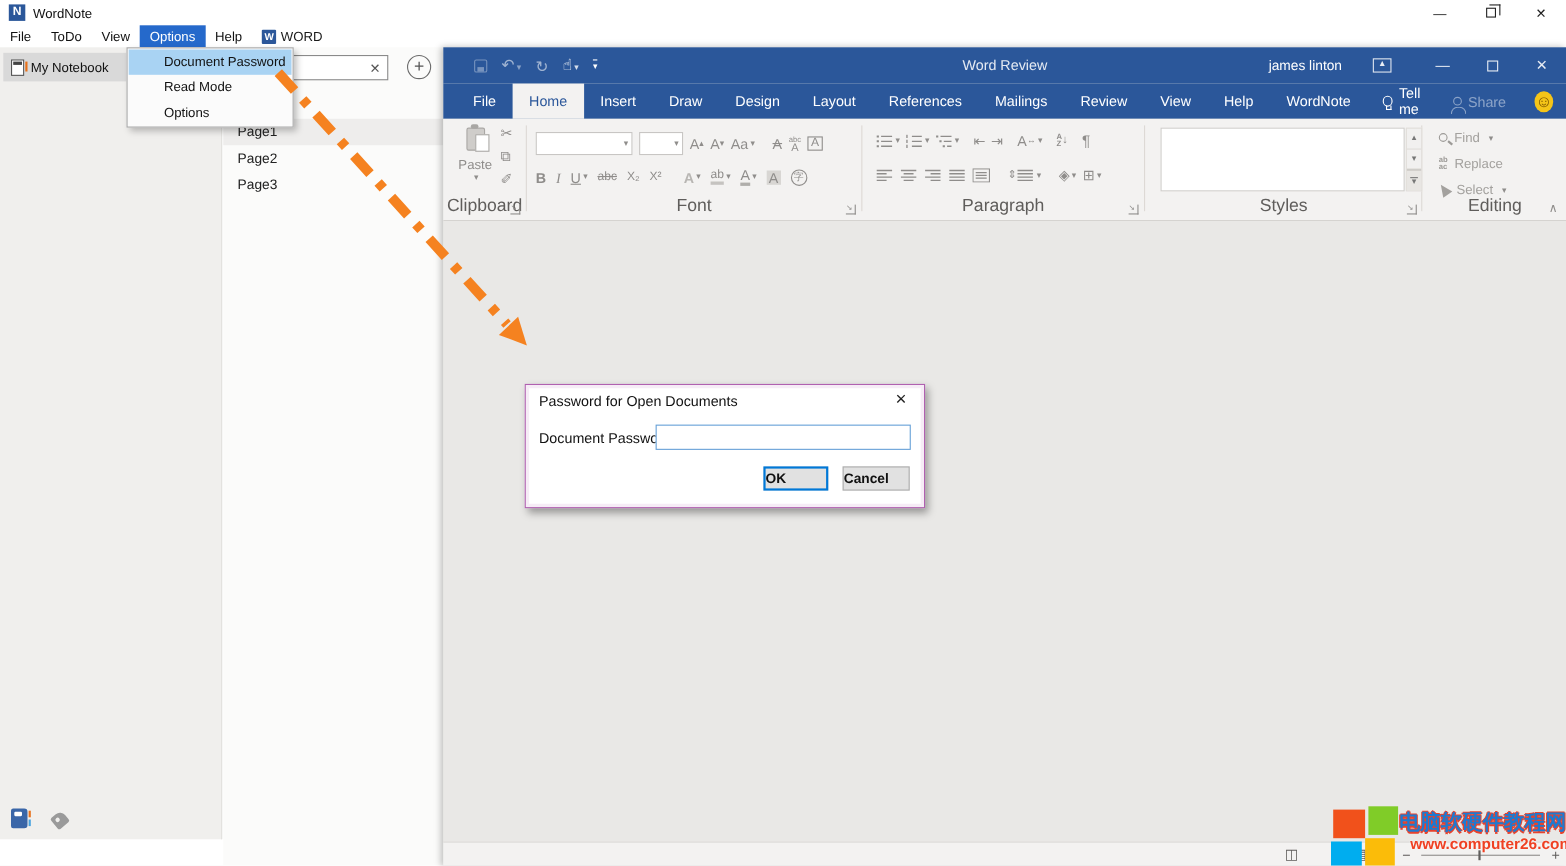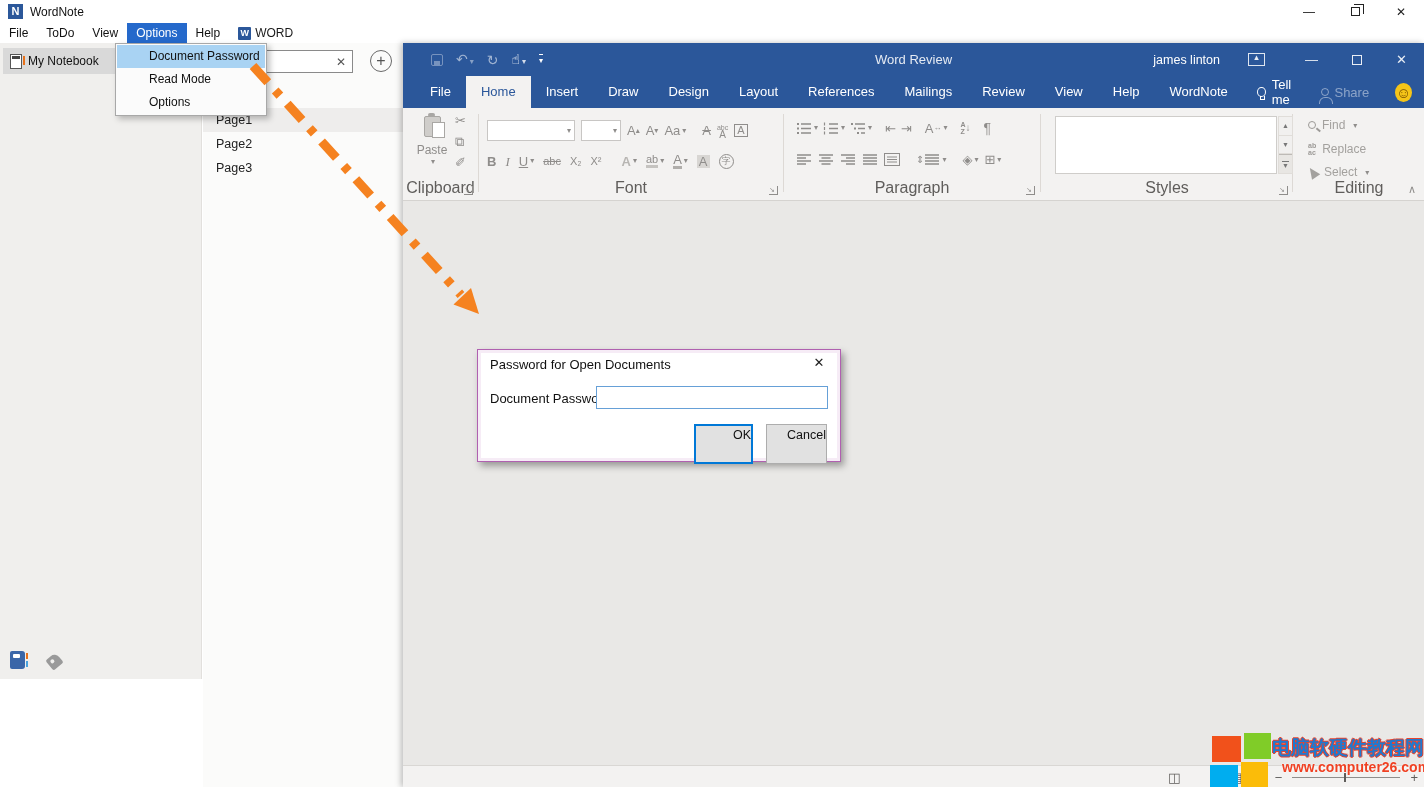--- a/index.html
+++ b/index.html
@@ -22,21 +22,21 @@
   .menu-item.active { background:#2569cb; color:#fff; }
   .menu-word { display:flex; align-items:center; gap:4px; padding:0 9px; }
   .word-logo { width:13px; height:13px; background:#2b579a; color:#fff; font-size:9px; font-weight:bold; text-align:center; line-height:13px; border-radius:1px; }
 
   
   .dropdown { position:absolute; left:115px; top:43px; width:152px; background:#fbfbfb; border:1px solid #a8a8a8; box-shadow:3px 3px 6px rgba(0,0,0,.25); z-index:40; padding:1px; }
   .dd-item { height:23px; line-height:23px; padding-left:32px; font-size:12px; color:#111; }
   .dd-item.hl { background:#a9d3f3; }
 
   
-  .left-panel { position:absolute; left:0; top:43px; width:202px; height:636px; background:#f0efed; border-right:1px solid #e2e0dd; }
+  .left-panel { position:absolute; left:0; top:43px; width:202px; height:720px; background:#f0efed; border-right:1px solid #e2e0dd; }
   .nb-item { position:absolute; left:3px; top:5px; width:112px; height:26px; background:#d9d9d9; display:flex; align-items:center; gap:6px; padding-left:7px; font-size:12px; color:#111; }
   .nb-page-icon { width:12px; height:15px; background:#fff; border:1px solid #555; position:relative; }
   .nb-page-icon::before { content:""; position:absolute; left:1px; top:1px; width:8px; height:3px; background:#444; }
   .nb-page-icon::after { content:""; position:absolute; right:-4px; top:1px; width:2px; height:9px; background:#e8711a; }
   .book-icon { position:absolute; left:10px; bottom:10px; width:15px; height:18px; background:#3a66a8; border-radius:2px 3px 3px 2px; }
   .book-icon::before { content:""; position:absolute; left:3px; top:3px; width:7px; height:4px; background:#fff; border-radius:1px; }
   .book-icon::after { content:""; position:absolute; right:-3px; top:2px; width:2px; height:6px; background:#e8711a; box-shadow:0 8px 0 #4aa3df; }
   .tag-icon { position:absolute; left:48px; bottom:11px; width:13px; height:13px; background:#9a9a9a; border-radius:2px 6px 2px 2px; transform:rotate(-40deg); }
   .tag-icon::before { content:""; position:absolute; left:3px; top:3px; width:4px; height:4px; border-radius:50%; background:#f0efed; }
 
@@ -125,21 +125,21 @@
   .status-right { position:absolute; right:6px; top:0; height:22px; display:flex; align-items:center; gap:10px; color:#5f5d5b; font-size:13px; }
   .zoom-track { width:108px; height:1px; background:#8f8d8b; position:relative; }
   .zoom-thumb { position:absolute; left:52px; top:-4px; width:2px; height:9px; background:#5f5d5b; }
 
   
   .dialog { position:absolute; left:477px; top:321px; width:364px; height:113px; background:#fff; border:1px solid #b060b0; box-shadow:inset 0 0 0 3px #f6ecf6, 3px 4px 7px rgba(0,0,0,.35); z-index:50;margin-top:28px; }
   .dlg-title { position:absolute; left:12px; top:7px; font-size:13px; color:#111; }
   .dlg-close { position:absolute; right:8px; top:5px; width:26px; height:20px; text-align:center; font-size:13px; color:#222; }
   .dlg-label { position:absolute; left:12px; top:41px; font-size:13px; color:#111; }
   .dlg-input { position:absolute; left:118px; top:36px; width:232px; height:23px; border:1px solid #66a0d7; font-size:13px; padding:0 4px; outline:none; background:#fff; }
-  .btn { position:absolute; top:74px; height:40px; background:#e1e1e1; font-size:12.5px; text-align:right; line-height:19px; color:#111; }
+  .btn { position:absolute; top:74px; height:22px; background:#e1e1e1; font-size:12.5px; text-align:left; line-height:19px; color:#111;font-weight:bold; }
   .btn-ok { left:216px; width:59px; border:2px solid #0078d7; }
   .btn-cancel { left:288px; width:61px; border:1px solid #adadad; line-height:20px; }
 
   
   .watermark { position:absolute; left:1208px; top:733px; width:216px; height:54px; z-index:70; }
   .wm-logo { position:absolute; left:0; top:0; width:62px; height:54px; }
   .wm-sq { position:absolute; }
   .wm-text { position:absolute; left:64px; top:2px; font-size:19px; font-weight:bold; color:#1f7ad0; letter-spacing:0; white-space:nowrap;
     text-shadow:1px 0 #e8432d,-1px 0 #e8432d,0 1px #e8432d,0 -1px #e8432d; }
   .wm-url { position:absolute; left:74px; top:26px; font-size:14px; font-weight:bold; color:#ef4123; white-space:nowrap; text-shadow:0 0 2px #fff; }

